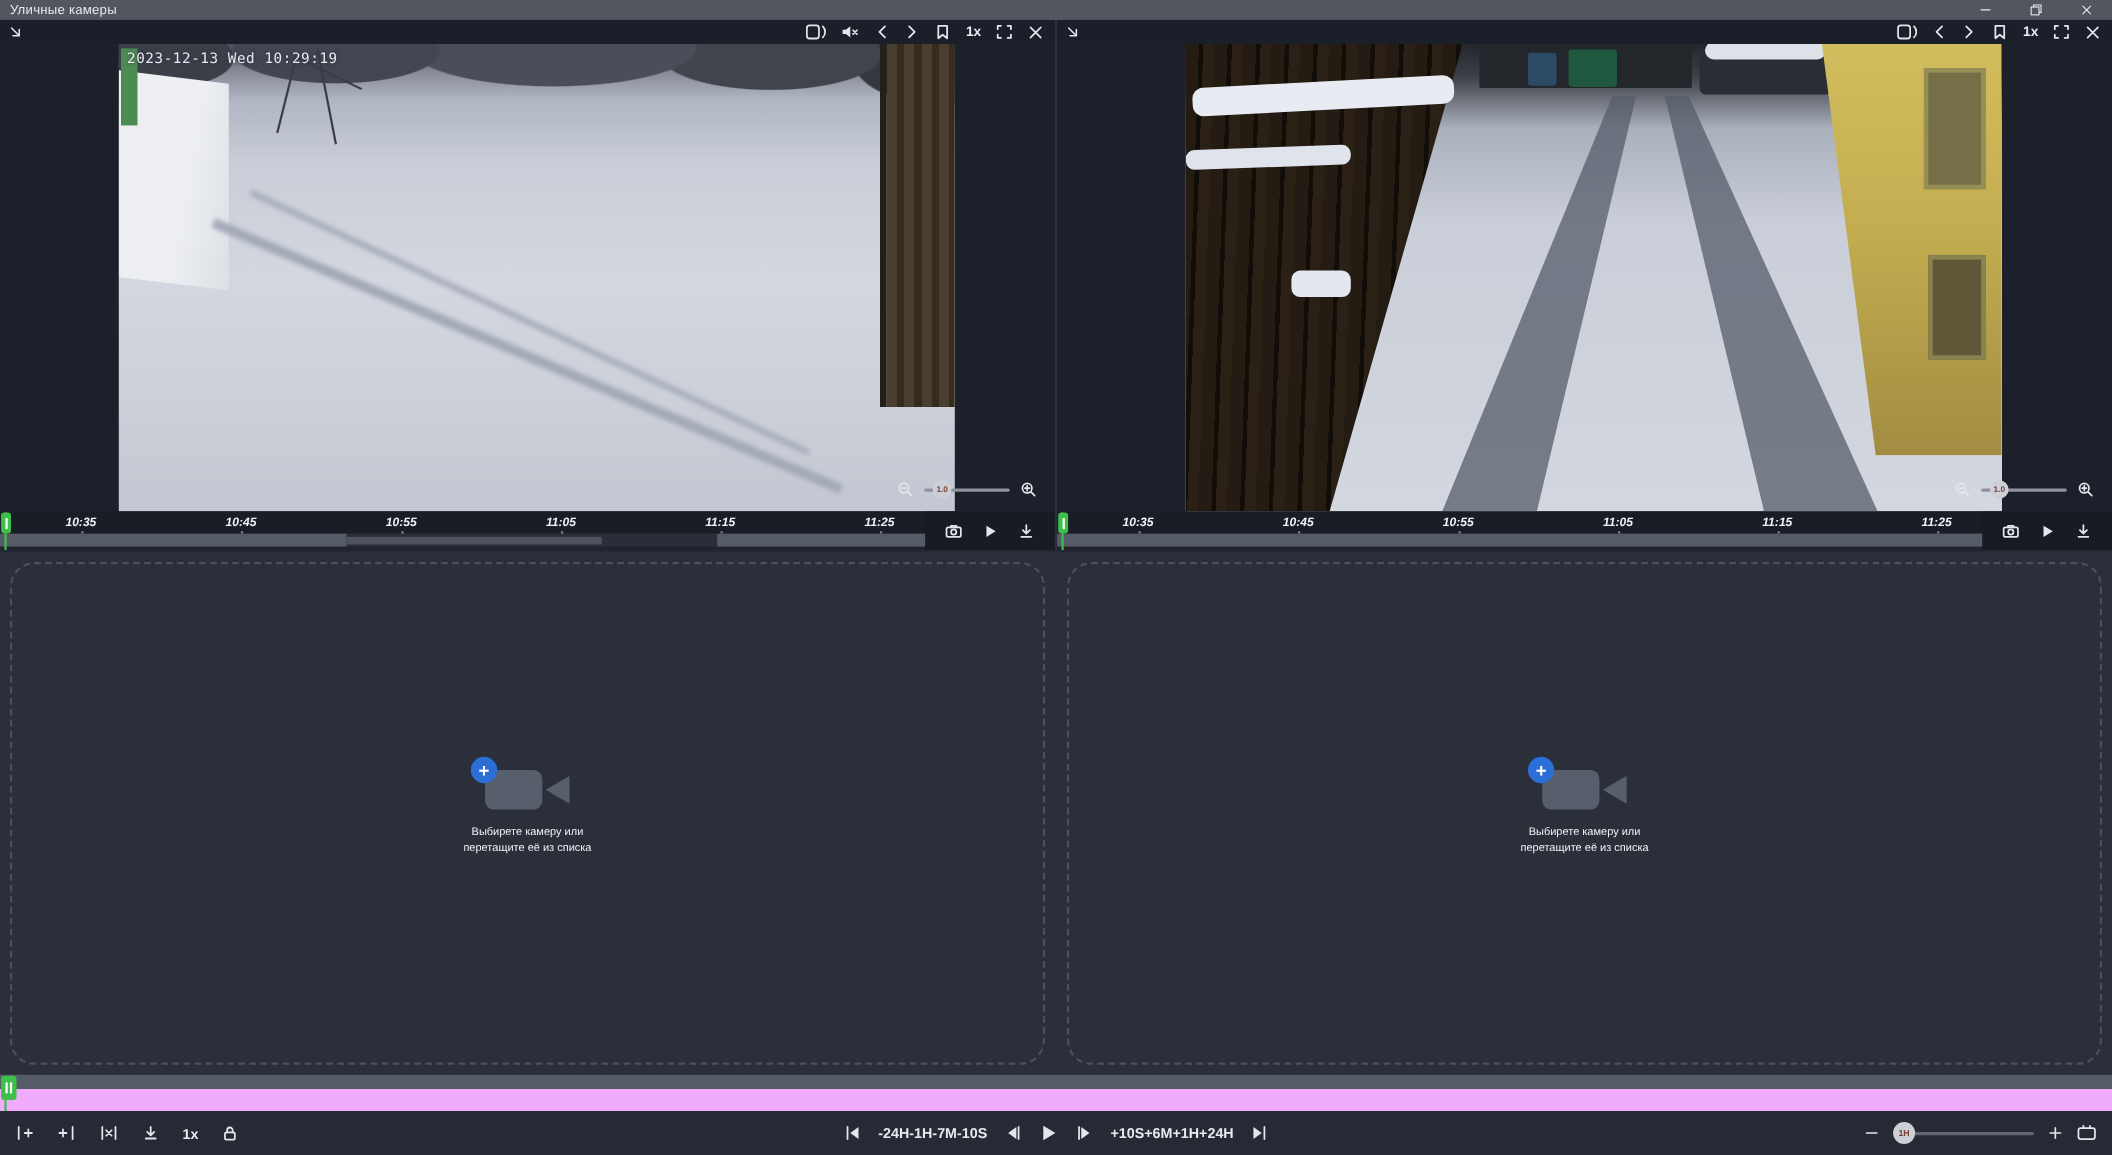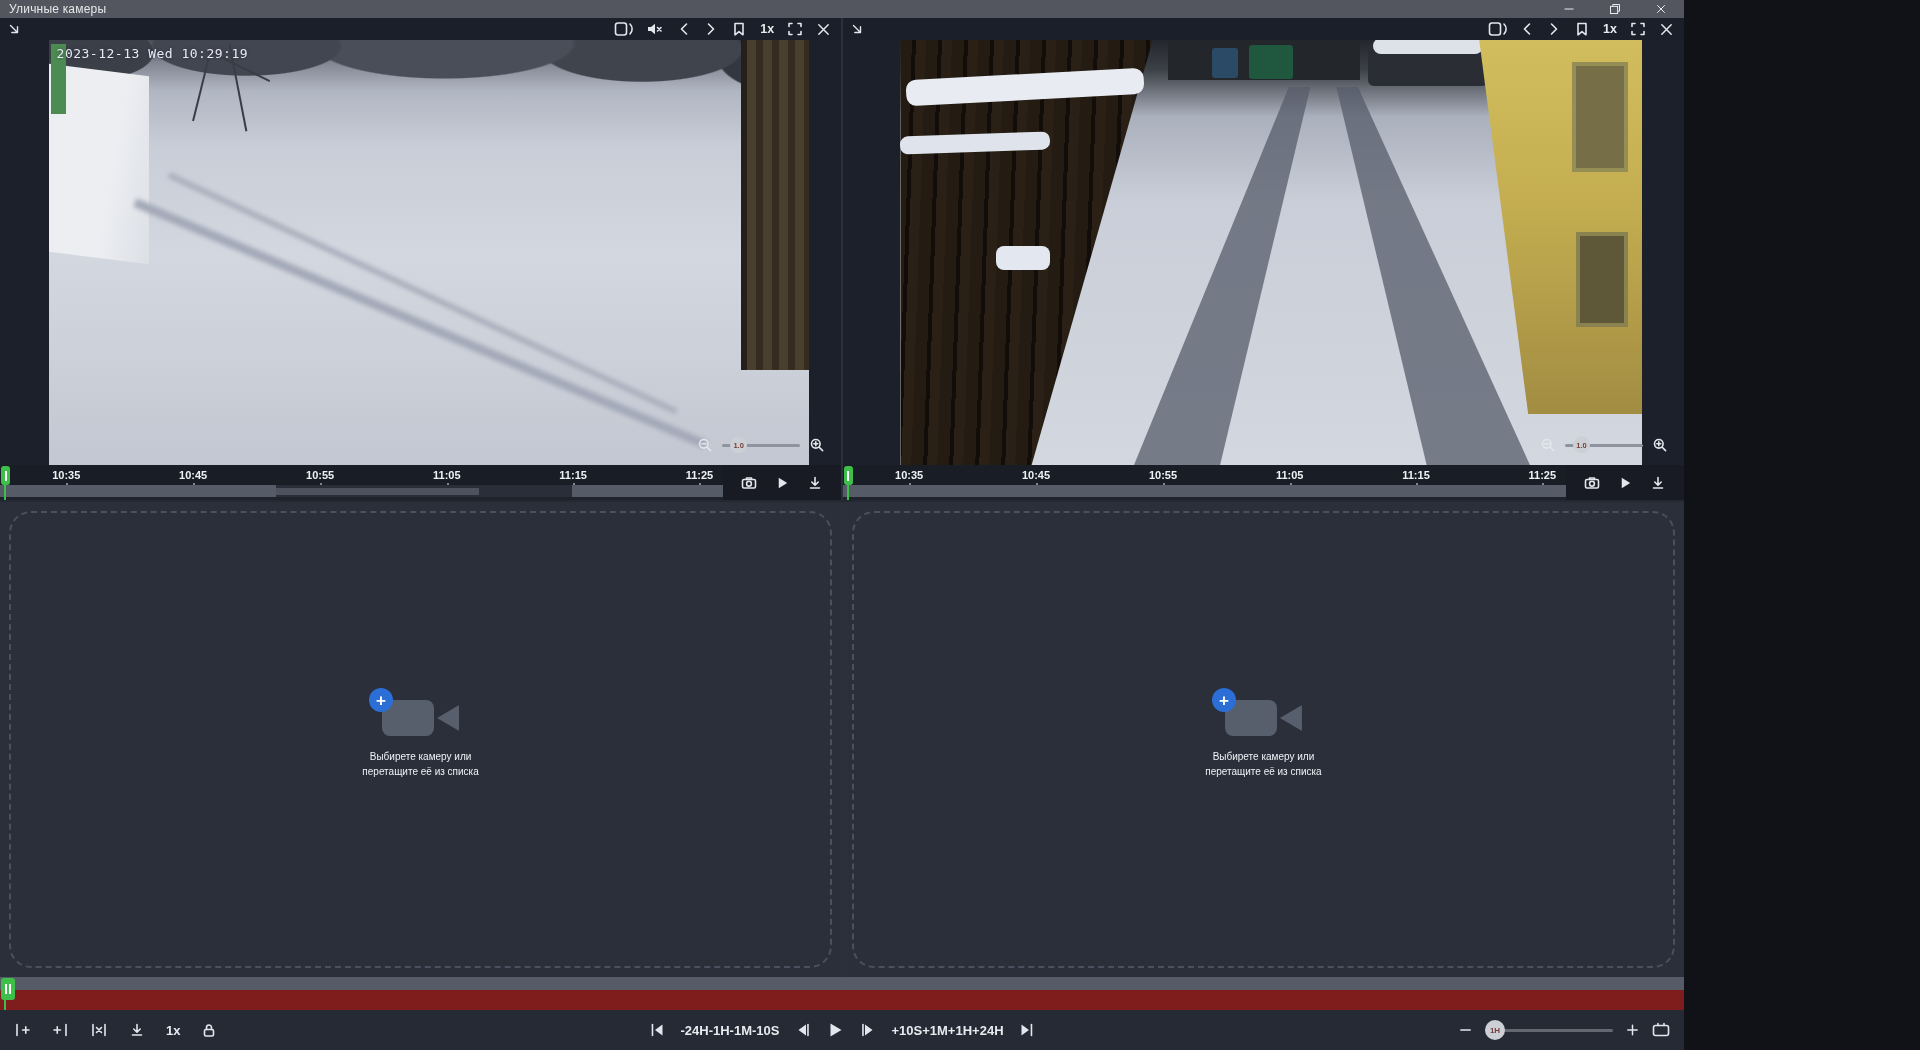--- a/index.html
+++ b/index.html
@@ -1,17 +1,17 @@
 <!DOCTYPE html>
 <html><head>
 <meta charset="utf-8">
 <style>
   * { margin:0; padding:0; box-sizing:border-box; }
   body { background:#101218; font-family:"Liberation Sans", sans-serif; }
-  .app { width:1684px; height:1050px; display:flex; flex-direction:column; background:#7f1d1d; overflow:hidden; }
+  .app { width:1920px; height:1050px; display:flex; flex-direction:column; background:#f0abfc; overflow:hidden; }
 
   
   .titlebar { height:18px; background:#54565f; display:flex; align-items:center; color:#e7e7ea; flex:none; }
   .titlebar .title { font-size:12px; padding-left:9px; letter-spacing:.2px; }
   .win-btns { margin-left:auto; display:flex; height:100%; }
   .win-btn { width:46px; height:100%; display:flex; align-items:center; justify-content:center; cursor:default; }
   .win-btn svg { width:12px; height:12px; stroke:#eceef1; stroke-width:1.3; fill:none; }
 
   
   svg.ic { stroke:#e3e6ec; fill:none; stroke-width:1.6; stroke-linecap:round; stroke-linejoin:round; display:block; }
@@ -74,21 +74,21 @@
   .s2-win1 { position:absolute; right:2%; top:22px; width:56px; height:110px; background:#756e46; border:4px solid #968f55; }
   .s2-win2 { position:absolute; right:2%; top:192px; width:52px; height:95px; background:#5e5838; border:4px solid #8a8350; }
 
   
   .zoomctl { position:absolute; right:16px; bottom:12px; display:flex; align-items:center; gap:9px; z-index:4; }
   .ztrack { width:78px; height:3px; background:#8e939d; border-radius:2px; position:relative; }
   .zhandle { position:absolute; left:8px; top:50%; transform:translateY(-50%); width:17px; height:17px; border-radius:50%;
     background:#ccd0d6; color:#774036; font-size:7.5px; font-weight:bold; display:flex; align-items:center; justify-content:center; }
 
   
-  .cam-tl { position:relative; height:35px; flex:none; }
+  .cam-tl { position:relative; height:35px; flex:none;font-style:italic; }
   .tl-labels { height:20px; background:#191d26; display:flex; justify-content:space-between; align-items:center; padding:0 15.2% 0 6.2%; }
   .tl-labels span { position:relative; font-size:11px; font-weight:bold; color:#eff1f5; }
   .tl-labels span::after { content:''; position:absolute; left:50%; bottom:-5px; width:2px; height:3px; background:#7f8490; }
   .tl-barrow { height:12px; background:#2a2e38; position:relative; overflow:hidden; }
   .tl-bottom { height:3px; background:#20232c; }
   .seg { position:absolute; top:0; height:100%; background:#565b68; }
   .seg.thin { top:3px; height:7px; background:#4d525e; }
   .tl-marker { position:absolute; left:1px; top:1px; bottom:0; width:11px; z-index:3; }
   .tl-marker .mline { position:absolute; left:3px; top:0; bottom:0; width:2px; background:#3dbf49; }
   .pill { position:absolute; left:0; top:0; width:9px; height:19px; background:#3dbf49; border-radius:3px; display:flex; align-items:center; justify-content:center; gap:2px; }
@@ -416,37 +416,37 @@
     </div>
 
     <div class="tb-center">
       <svg class="ic" width="16" height="16" viewBox="0 0 16 16">
           <path d="M3 2.5 V13.5"></path>
           <path class="fl" d="M13 2.5 V13.5 L5.5 8 Z"></path>
         </svg>
       <span class="seek-grp">
         <span class="tb-txt">-24H</span>
         <span class="tb-txt">-1H</span>
-        <span class="tb-txt">-1M</span>
+        <span class="tb-txt">-7M</span>
         <span class="tb-txt">-10S</span>
       </span>
       <svg class="ic" width="17" height="16" viewBox="0 0 17 16">
           <path class="fl" d="M11.5 2.5 V13.5 L4 8 Z"></path>
           <path d="M13.5 2.5 V13.5"></path>
         </svg>
       <svg class="ic" width="18" height="18" viewBox="0 0 18 18">
           <path class="fl" d="M4 2.5 L15 9 L4 15.5 Z"></path>
         </svg>
       <svg class="ic" width="17" height="16" viewBox="0 0 17 16">
           <path d="M3.5 2.5 V13.5"></path>
           <path class="fl" d="M5.5 2.5 V13.5 L13 8 Z"></path>
         </svg>
       <span class="seek-grp">
         <span class="tb-txt">+10S</span>
-        <span class="tb-txt">+1M</span>
+        <span class="tb-txt">+6M</span>
         <span class="tb-txt">+1H</span>
         <span class="tb-txt">+24H</span>
       </span>
       <svg class="ic" width="16" height="16" viewBox="0 0 16 16">
           <path class="fl" d="M3 2.5 V13.5 L10.5 8 Z"></path>
           <path d="M13 2.5 V13.5"></path>
         </svg>
     </div>
 
     <div class="tb-right">

